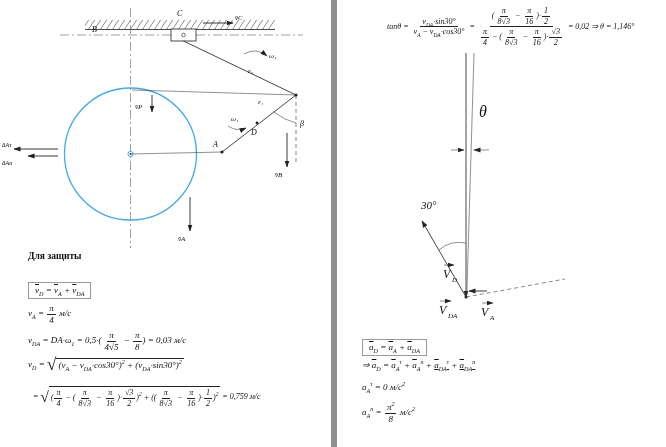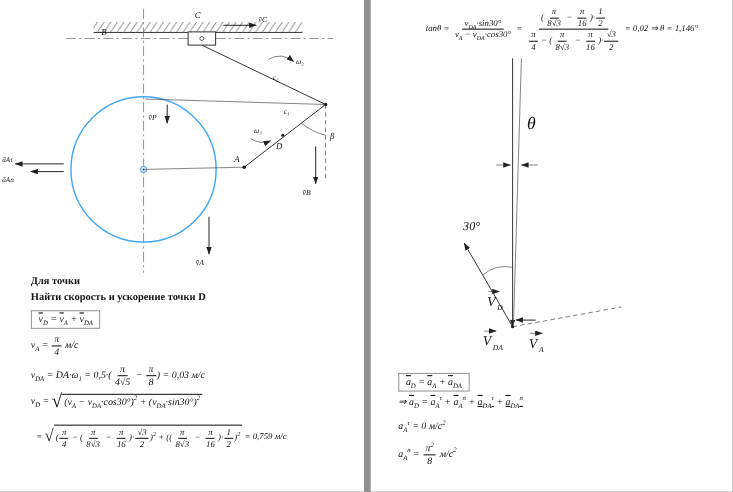--- a/index.html
+++ b/index.html
@@ -103,22 +103,21 @@
       <text class="lbl" x="251" y="135" font-size="8">D</text>
       <text class="lbl" x="300" y="126" font-size="8">β</text>
       <text class="lbl" x="275" y="177" font-size="7">v̄B</text>
       <text class="lbl" x="213" y="147" font-size="8">A</text>
       <text class="lbl" x="178" y="241" font-size="7">v̄A</text>
       <text class="lbl" x="135" y="109" font-size="7">v̄P</text>
       <text class="lbl" x="2" y="147" font-size="6.5">āAτ</text>
       <text class="lbl" x="2" y="165" font-size="6.5">āAn</text>
     </svg>
 
-    <div class="h1" style="left:28px;top:251px">Для точки</div>
-    <div class="h2" style="left:28px;top:266px">Найти скорость и ускорение точки D</div>
+    <div class="h1" style="left:28px;top:251px">Для защиты</div>
 
     <div class="formula boxed" style="left:28px;top:282px"><span class="bar">v</span><sub>D</sub> = <span class="bar">v</span><sub>A</sub> + <span class="bar">v</span><sub>DA</sub></div>
     <div class="formula" style="left:28px;top:303px">v<sub>A</sub> = <span class="frac">
           <span class="num">π</span>
           <span class="den">4</span>
         </span> м/с</div>
     <div class="formula" style="left:28px;top:330px">v<sub>DA</sub> = DA·ω<sub>1</sub> = 0,5·(<span class="frac">
           <span class="num">π</span>
           <span class="den">4√5</span>
         </span> − <span class="frac">

